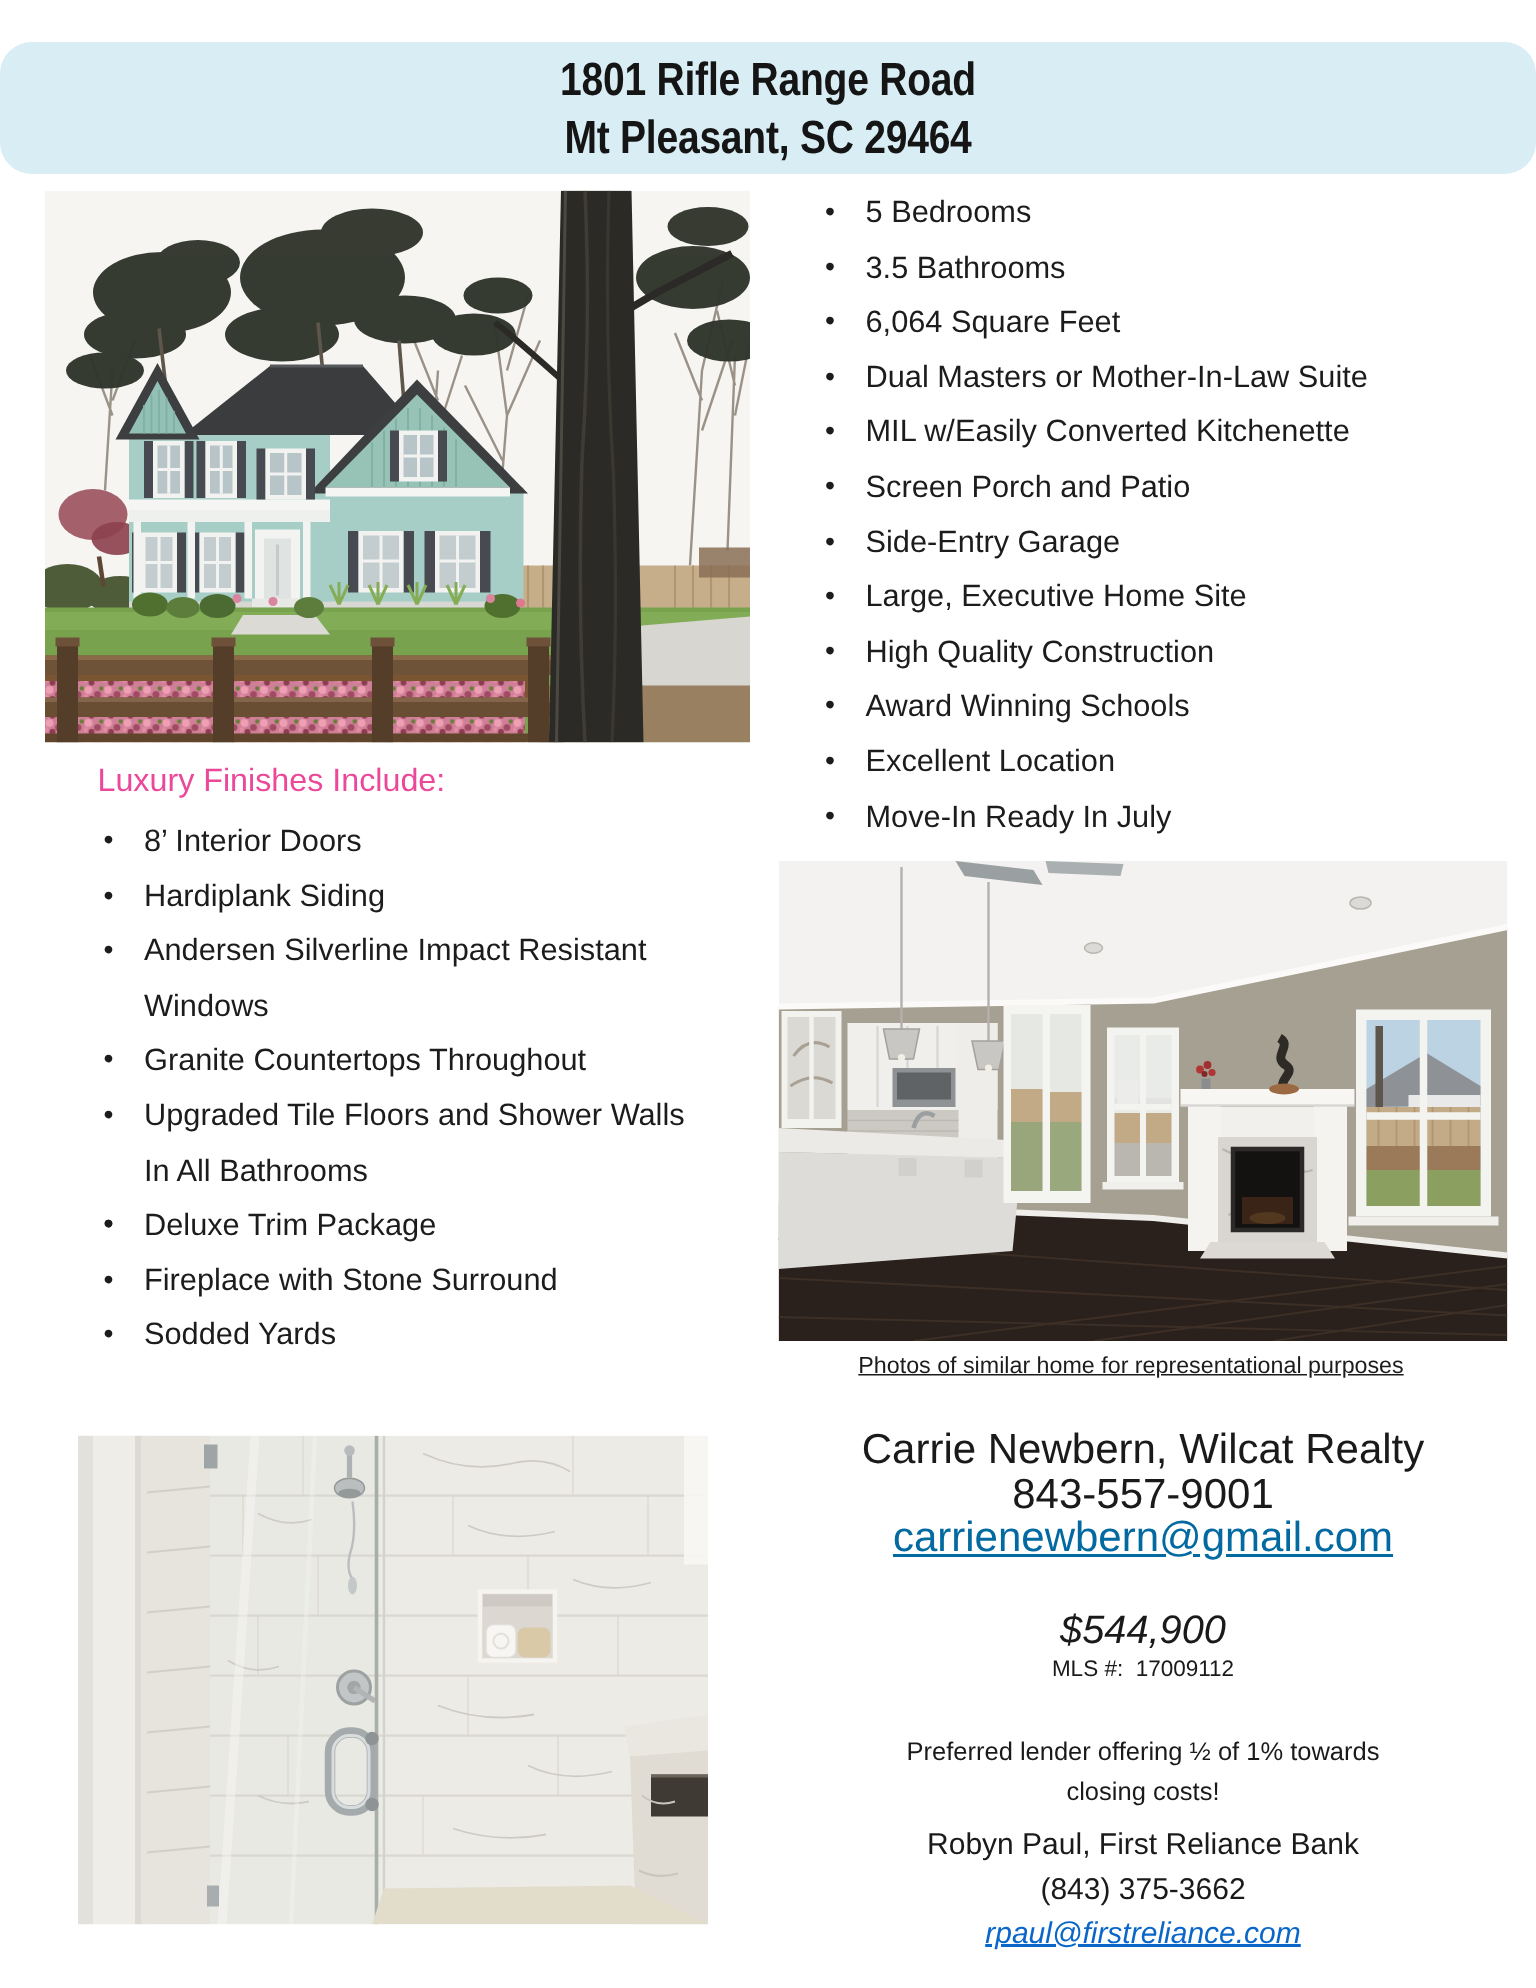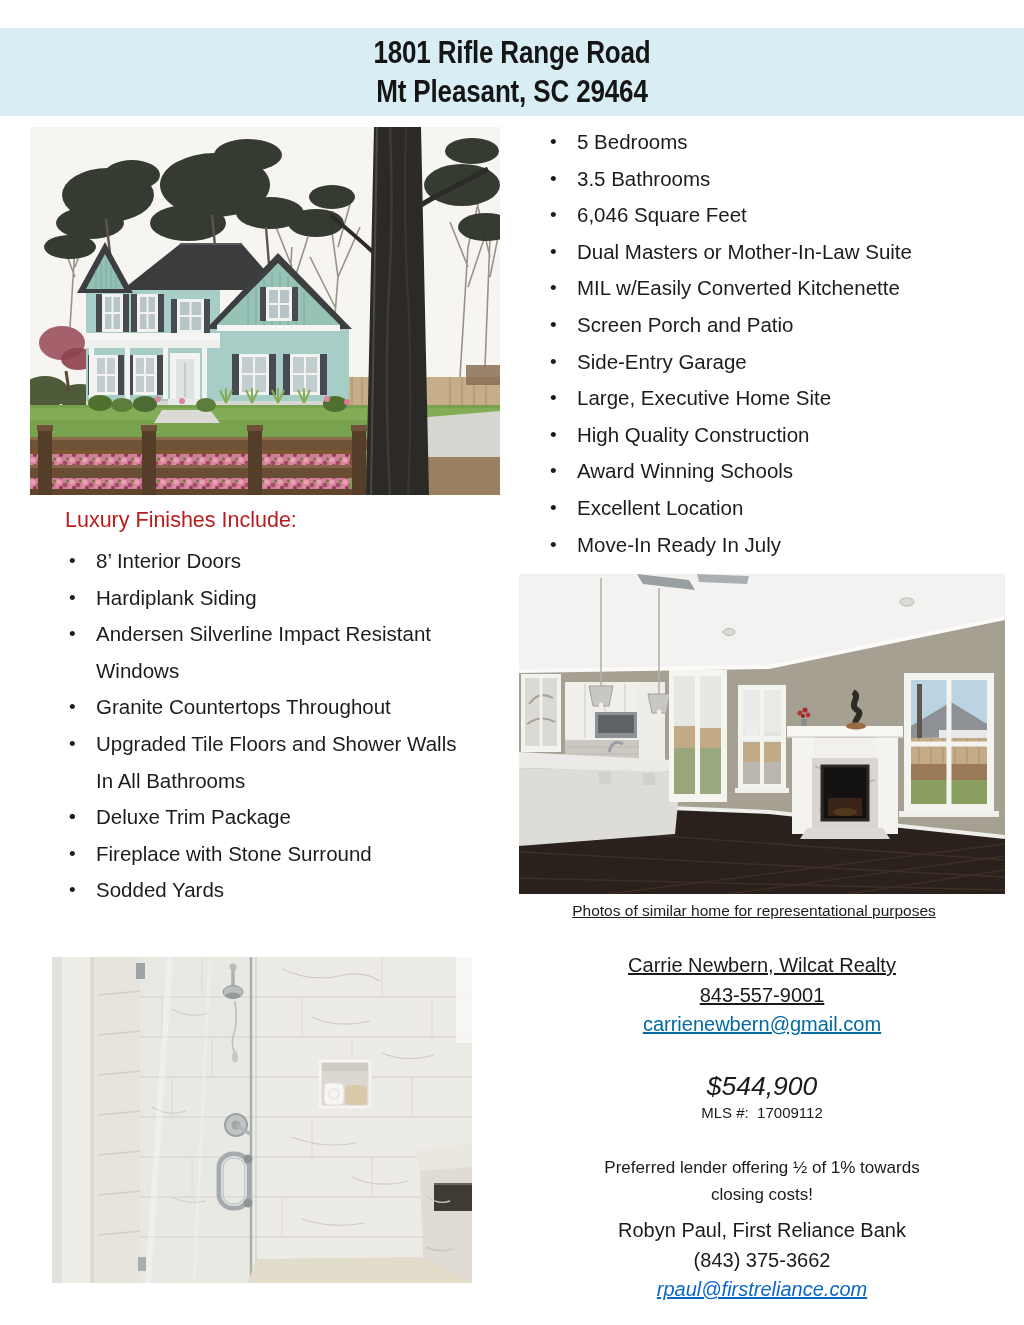--- a/index.html
+++ b/index.html
@@ -32,44 +32,44 @@
     position:relative; padding-left:28px;
     font-size:20.5px; line-height:36.6px; color:#1c1c1c;
   }
   ul.blist li .blt {
     position:absolute; left:1px; top:0; font-size:19px; line-height:36.6px;
   }
   #features-list { left:549px; top:124px; width:470px; }
   #luxury-list   { left:68px;  top:543px; width:400px; }
   .luxury-heading {
     position:absolute; left:65px; top:506px;
-    font-size:21.5px; line-height:28px; color:#b91c1c;
+    font-size:21.5px; line-height:28px; color:#ec4899;
   }
   
   .photo-caption {
     position:absolute; left:511px; top:901px; width:486px;
     text-align:center; font-size:15.5px; line-height:20px; color:#1c1c1c;text-decoration:underline;
   }
   
   .center-block { position:absolute; left:519px; width:486px; text-align:center; }
-  #agent-block  { top:951px; font-size:20px; line-height:29.5px;text-decoration:underline; }
+  #agent-block  { top:951px; font-size:28px; line-height:29.5px; }
   #price-block  { top:1069px; }
   .price   { font-size:26.5px; line-height:34px; font-weight:400;font-style:italic; }
   .mls     { font-size:15px; line-height:20px; white-space:pre-wrap; }
   #lender-block { top:1154px; }
   .offer-line { font-size:17px; line-height:27px; }
   .lender-lines { margin-top:8px; font-size:20px; line-height:29.5px; }
   a.mail-link { text-decoration:underline; }
 </style>
 </head>
 <body>
 
 <div class="page">
 
-  <div class="header-band" style="background-color: rgb(217, 238, 244);">
+  <div class="header-band" style="background-color: rgb(217, 238, 244); border-radius: 21px;">
     <div class="title-wrap">
       <div class="title-line">1801 Rifle Range Road</div>
       <div class="title-line">Mt Pleasant, SC 29464</div>
     </div>
   </div>
 
   <div class="photo" id="photo-exterior">
     <svg width="470" height="368" viewBox="0 0 470 368" xmlns="http://www.w3.org/2000/svg">
       <defs>
         <pattern id="flw" width="13" height="11" patternUnits="userSpaceOnUse">
@@ -292,21 +292,21 @@
         <line x1="347" y1="0" x2="341" y2="368" stroke="#55514a" stroke-width="2" opacity=".8"></line>
         <path d="M360,0 q4,90 -2,180 q-3,100 2,188" stroke="#46423b" stroke-width="2.4" fill="none" opacity=".75"></path>
         <path d="M376,0 q-3,95 3,190 q3,95 -1,178" stroke="#403c35" stroke-width="2.2" fill="none" opacity=".7"></path>
       </g>
     </svg>
   </div>
 
   <ul class="blist" id="features-list">
       <li><span class="blt">•</span><span>5 Bedrooms</span></li>
       <li><span class="blt">•</span><span>3.5 Bathrooms</span></li>
-      <li><span class="blt">•</span><span>6,046 Square Feet</span></li>
+      <li><span class="blt">•</span><span>6,064 Square Feet</span></li>
       <li><span class="blt">•</span><span>Dual Masters or Mother-In-Law Suite</span></li>
       <li><span class="blt">•</span><span>MIL w/Easily Converted Kitchenette</span></li>
       <li><span class="blt">•</span><span>Screen Porch and Patio</span></li>
       <li><span class="blt">•</span><span>Side-Entry Garage</span></li>
       <li><span class="blt">•</span><span>Large, Executive Home Site</span></li>
       <li><span class="blt">•</span><span>High Quality Construction</span></li>
       <li><span class="blt">•</span><span>Award Winning Schools</span></li>
       <li><span class="blt">•</span><span>Excellent Location</span></li>
       <li><span class="blt">•</span><span>Move-In Ready In July</span></li>
     </ul>

